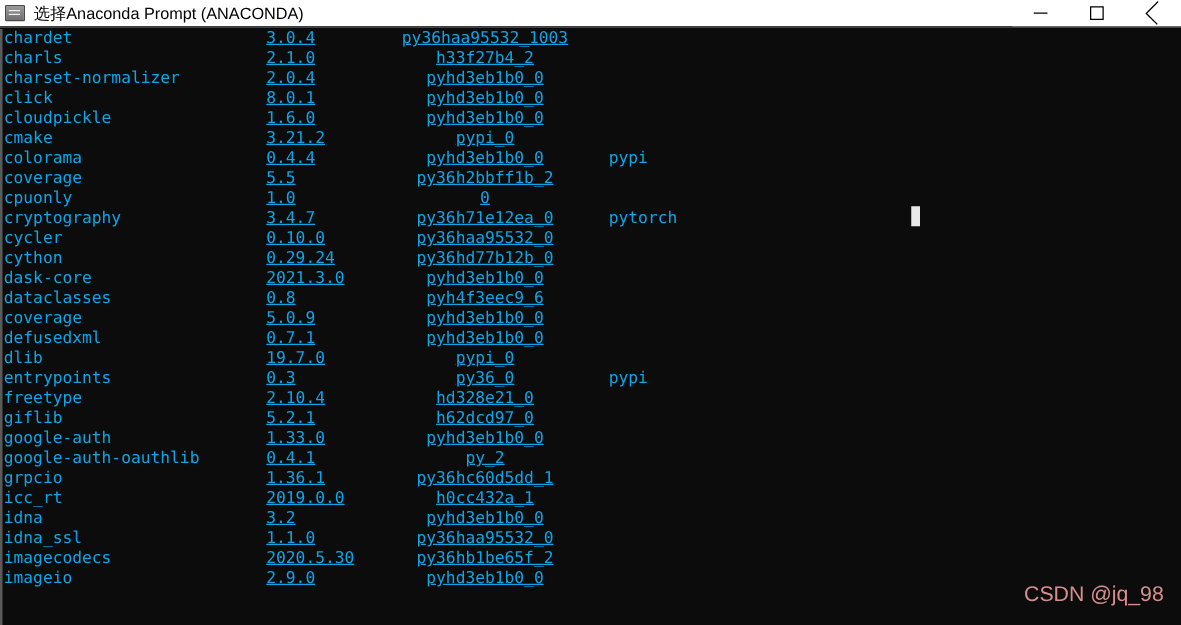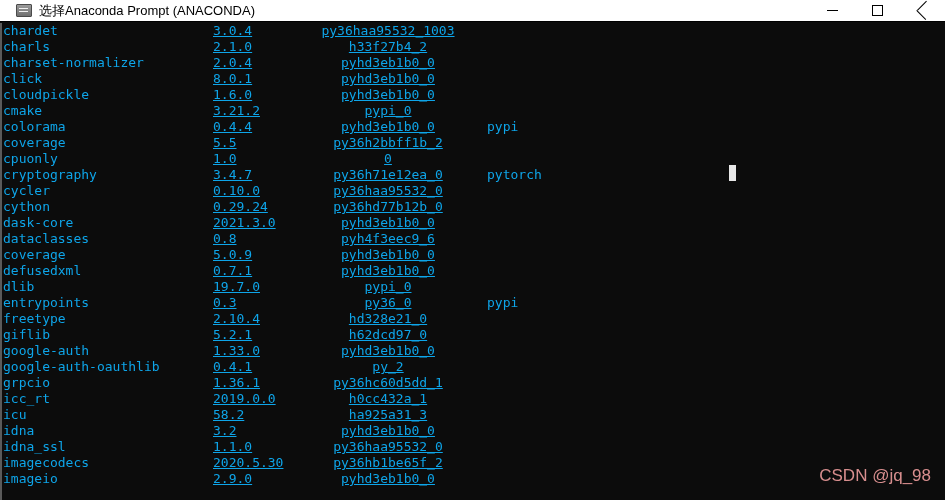--- a/index.html
+++ b/index.html
@@ -31,21 +31,21 @@
     background: #ffffff;
     border-bottom: 1px solid #000000;
     display: flex;
     align-items: center;
     box-sizing: border-box;
   }
   #titlebar-left {
     display: flex;
     align-items: center;
     height: 22px;
-    padding-left: 16px;
+    padding-left: 4px;
     flex: 0 0 auto;
   }
   .console-icon {
     width: 16px;
     height: 13px;
     position: relative;
     display: inline-block;
     background: linear-gradient(#9a9a9a, #6f6f6f);
     border: 1px solid #4a4a4a;
     box-sizing: border-box;
@@ -235,21 +235,20 @@
         <div class="row"><span class="c-name">coverage</span><span class="c-version">5.0.9</span><span class="c-build">pyhd3eb1b0_0</span></div>
         <div class="row"><span class="c-name">defusedxml</span><span class="c-version">0.7.1</span><span class="c-build">pyhd3eb1b0_0</span></div>
         <div class="row"><span class="c-name">dlib</span><span class="c-version">19.7.0</span><span class="c-build">pypi_0</span><span class="c-channel">pypi</span></div>
         <div class="row"><span class="c-name">entrypoints</span><span class="c-version">0.3</span><span class="c-build">py36_0</span></div>
         <div class="row"><span class="c-name">freetype</span><span class="c-version">2.10.4</span><span class="c-build">hd328e21_0</span></div>
         <div class="row"><span class="c-name">giflib</span><span class="c-version">5.2.1</span><span class="c-build">h62dcd97_0</span></div>
         <div class="row"><span class="c-name">google-auth</span><span class="c-version">1.33.0</span><span class="c-build">pyhd3eb1b0_0</span></div>
         <div class="row"><span class="c-name">google-auth-oauthlib</span><span class="c-version">0.4.1</span><span class="c-build">py_2</span></div>
         <div class="row"><span class="c-name">grpcio</span><span class="c-version">1.36.1</span><span class="c-build">py36hc60d5dd_1</span></div>
         <div class="row"><span class="c-name">icc_rt</span><span class="c-version">2019.0.0</span><span class="c-build">h0cc432a_1</span></div>
-        <div class="row"><span class="c-name">icu</span><span class="c-version">58.2</span><span class="c-build">ha925a31_3</span></div>
         <div class="row"><span class="c-name">idna</span><span class="c-version">3.2</span><span class="c-build">pyhd3eb1b0_0</span></div>
         <div class="row"><span class="c-name">idna_ssl</span><span class="c-version">1.1.0</span><span class="c-build">py36haa95532_0</span></div>
         <div class="row"><span class="c-name">imagecodecs</span><span class="c-version">2020.5.30</span><span class="c-build">py36hb1be65f_2</span></div>
         <div class="row"><span class="c-name">imageio</span><span class="c-version">2.9.0</span><span class="c-build">pyhd3eb1b0_0</span></div>
       </div>
     <div id="cursor" style="left: 729px; top: 142px;"></div>
     <div id="watermark">CSDN @jq_98</div>
   </div>
 
 </div>

